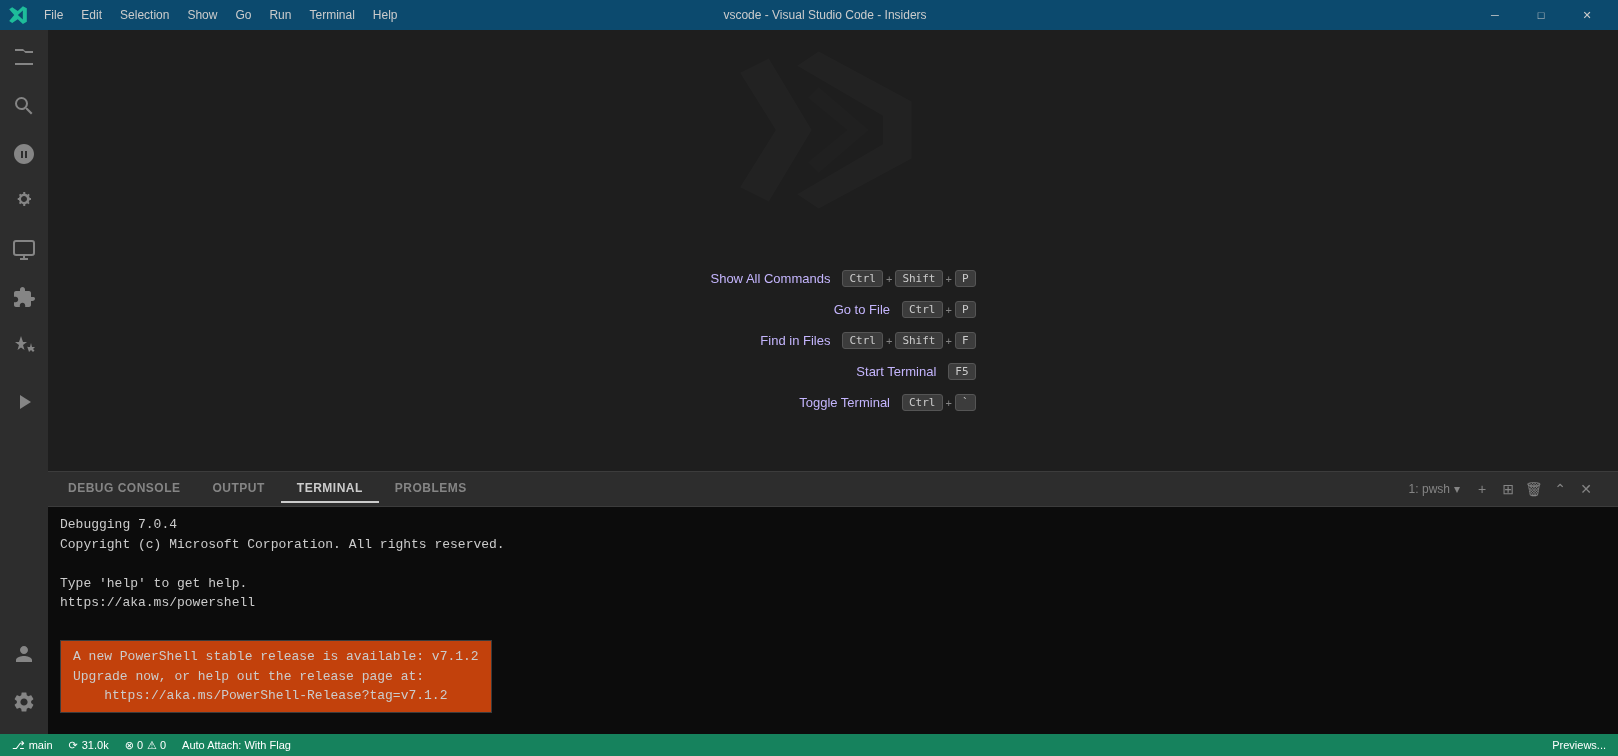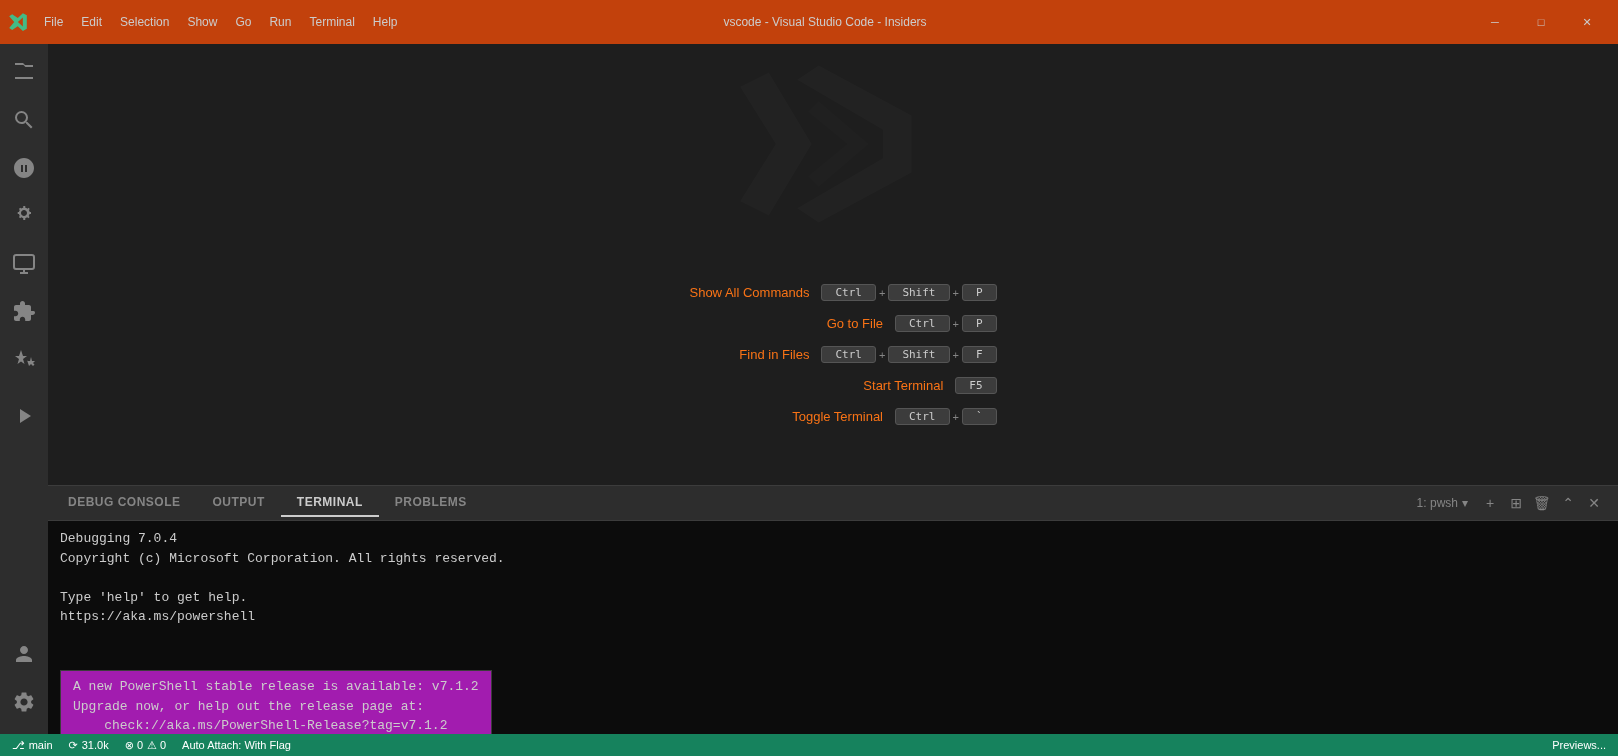--- a/index.html
+++ b/index.html
@@ -9,22 +9,22 @@
       background: #1e1e1e;
       font-family: 'Segoe UI', sans-serif;
       color: #cccccc;
       overflow: hidden;
       display: flex;
       flex-direction: column;
     }
 
     
     #title-bar {
-      height: 44px;
-      background: #c2410c;
+      height: 30px;
+      background: #0c4a6e;
       display: flex;
       align-items: center;
       justify-content: space-between;
       padding: 0 8px;
       flex-shrink: 0;
       -webkit-app-region: drag;
     }
     #title-bar-left {
       display: flex;
       align-items: center;
@@ -134,34 +134,34 @@
       gap: 14px;
     }
     .shortcut-row {
       display: flex;
       align-items: center;
       justify-content: flex-end;
       gap: 12px;
     }
     .shortcut-label {
       font-size: 13px;
-      color: #f97316;
+      color: #c4b5fd;
       text-align: right;
       min-width: 140px;
     }
     .shortcut-keys {
       display: flex;
       gap: 3px;
       align-items: center;
     }
     .key {
       background: #3c3c3c;
       border: 1px solid #555;
       border-radius: 3px;
-      padding: 1px 13px;
+      padding: 1px 6px;
       font-size: 11px;
       color: #cccccc;
       font-family: monospace;
     }
     .key-plus {
       font-size: 11px;
       color: #858585;
     }
 
     
@@ -194,21 +194,21 @@
     }
     .panel-tab.active {
       color: #cccccc;
       border-bottom: 2px solid #cccccc;
     }
     #panel-actions {
       margin-left: auto;
       display: flex;
       align-items: center;
       gap: 2px;
-      padding-right: 12px;
+      padding-right: 20px;
       text-align: center;
     }
     .panel-action-btn {
       padding: 2px 8px;
       font-size: 12px;
       color: #858585;
       cursor: pointer;
       display: flex;
       align-items: center;
       gap: 4px;
@@ -231,24 +231,24 @@
       font-family: 'Consolas', 'Courier New', monospace;
       font-size: 13px;
       color: #cccccc;
       overflow-y: auto;
     }
     .terminal-line {
       line-height: 1.5;
       white-space: pre;
     }
     .terminal-notice {
-      background: #a21caf;
+      background: #c2410c;
       border: 1px solid #3c3c3c;
       padding: 6px 12px;
-      margin: 24px 0;
+      margin: 8px 0;
       display: inline-block;
     }
 
     
     #status-bar {
       height: 22px;
       background: #16825d;
       display: flex;
       align-items: center;
       justify-content: space-between;
@@ -454,21 +454,21 @@
       <div id="terminal-content">
         <div class="terminal-line">Debugging 7.0.4</div>
         <div class="terminal-line">Copyright (c) Microsoft Corporation. All rights reserved.</div>
         <div class="terminal-line">&nbsp;</div>
         <div class="terminal-line">Type 'help' to get help.</div>
         <div class="terminal-line">https://aka.ms/powershell</div>
         <div class="terminal-line">&nbsp;</div>
         <div class="terminal-notice">
           <div class="terminal-line">A new PowerShell stable release is available: v7.1.2</div>
           <div class="terminal-line">Upgrade now, or help out the release page at:</div>
-          <div class="terminal-line">    check://aka.ms/PowerShell-Release?tag=v7.1.2</div>
+          <div class="terminal-line">    https://aka.ms/PowerShell-Release?tag=v7.1.2</div>
         </div>
         <div class="terminal-line">
           
         </div>
       </div>
     </div>
 
   </div>
 </div>
 

